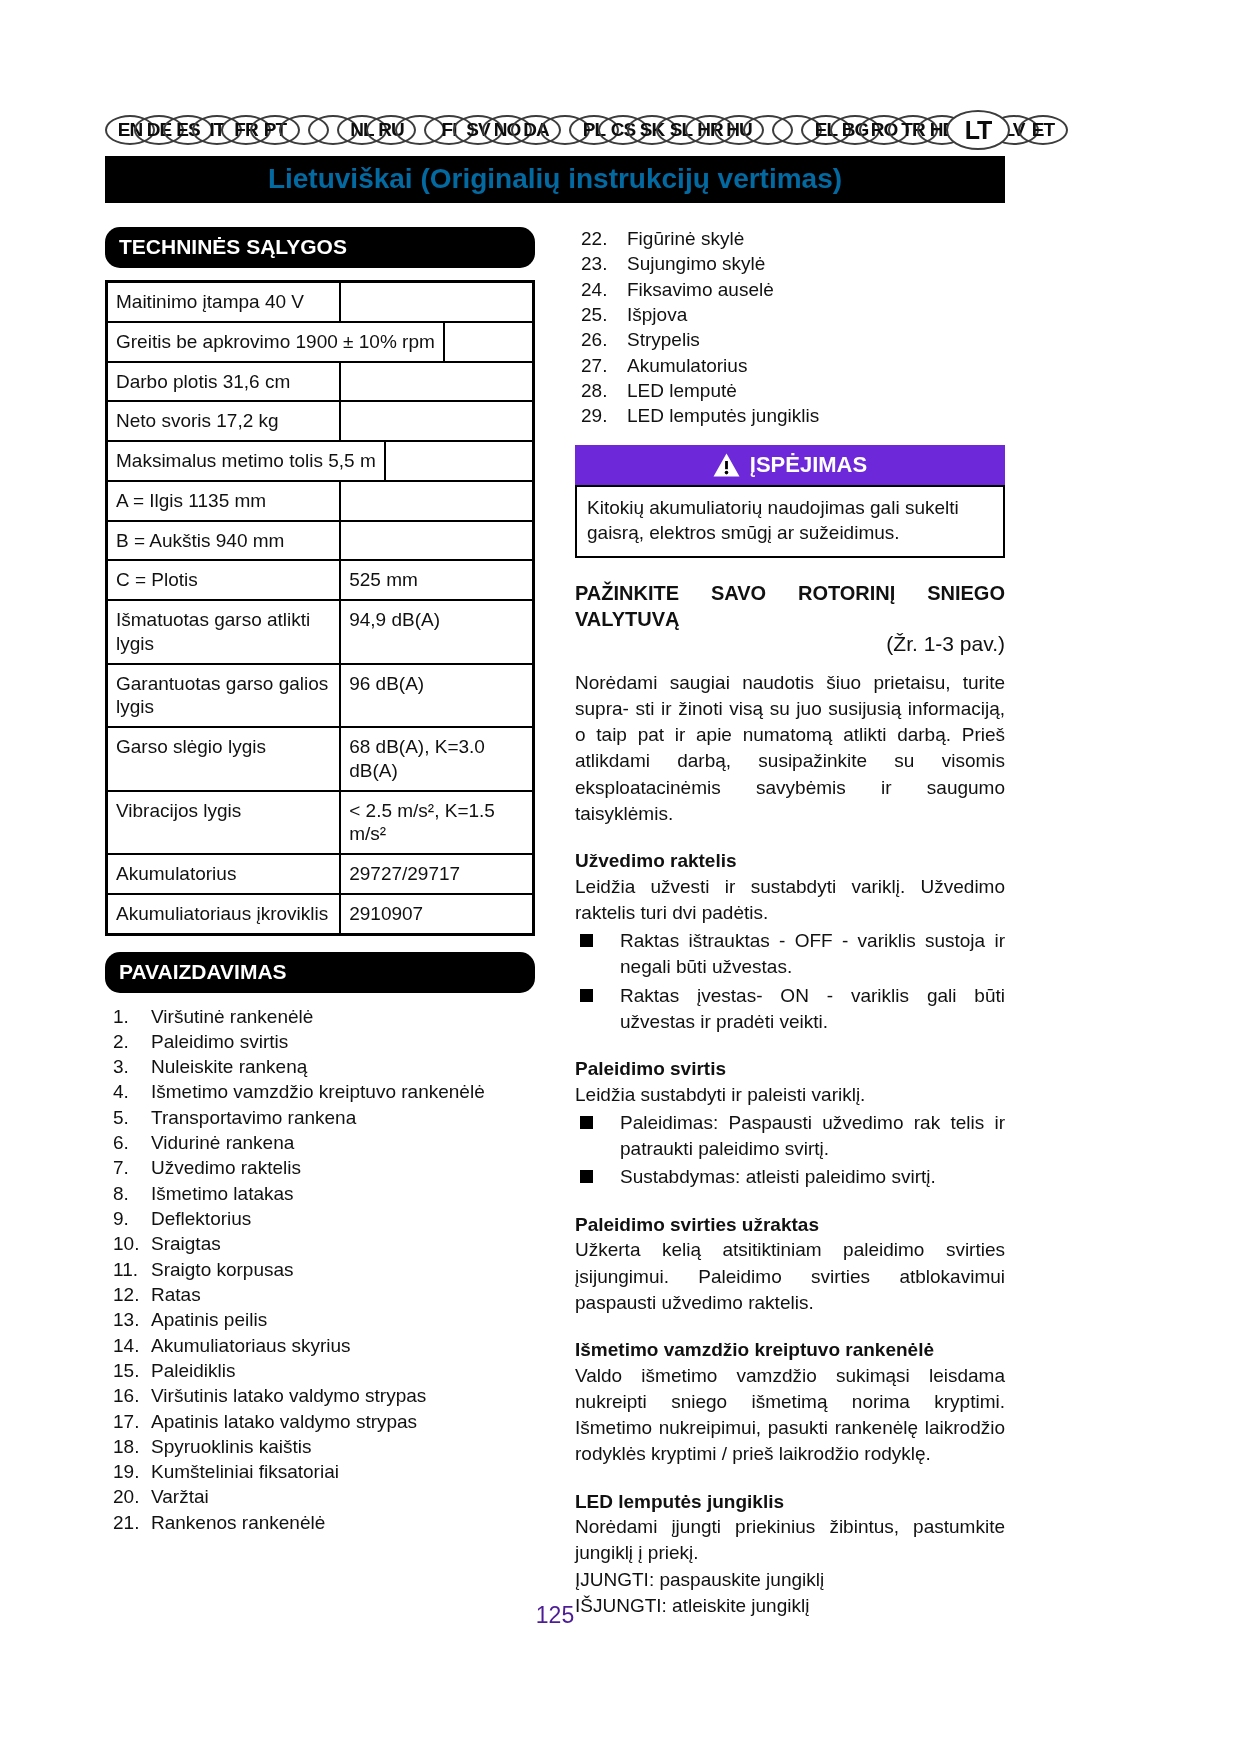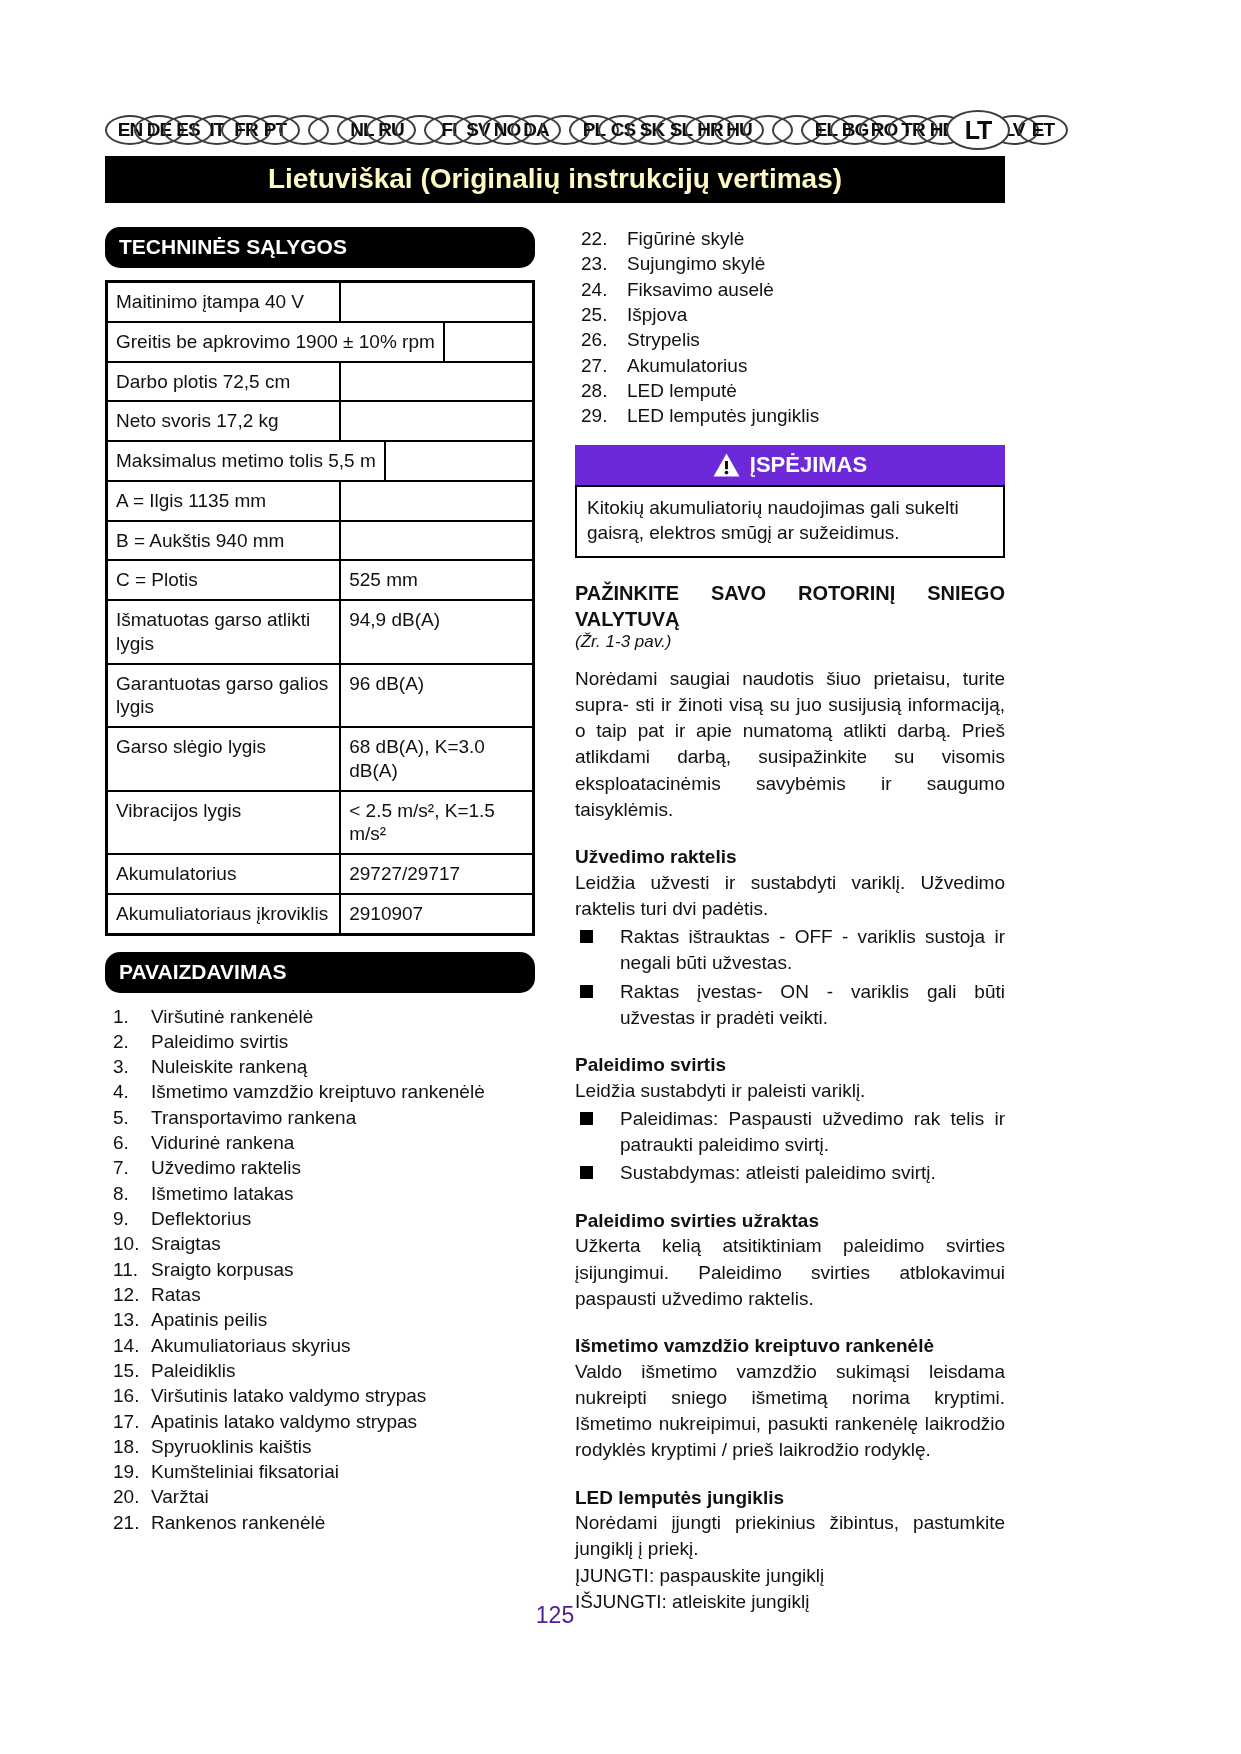--- a/index.html
+++ b/index.html
@@ -22,21 +22,21 @@
     display: flex; align-items: center; justify-content: center;
     font-weight: bold; font-size: 19px; letter-spacing: -1px; color: #0d0d0d;
     margin-left: -21px;
     box-sizing: border-box;
   }
   .lang-oval:first-child { margin-left: 0; }
   .lang-oval.active { width: 64px; height: 40px; font-size: 25px; z-index: 2; background: #fff; }
 
   
   .title-bar {
-    background: #000; color: #fef9c3;
+    background: #000; color: #0369a1;
     text-align: center; font-weight: bold; font-size: 28px;
     padding: 7px 0 8px 0;
     margin-bottom: 24px;
   }
 
   .columns { display: flex; gap: 40px; }
   .col { width: 430px; flex: 0 0 430px; }
 
   .section-header {
     background: #000; color: #fff;
@@ -74,21 +74,21 @@
   .warning-body {
     border: 2px solid #000;
     padding: 8px 10px 10px 10px;
     font-size: 19px; line-height: 1.35;
   }
 
   
   .rc-section { margin-top: 22px; }
   .sec-heading { margin: 0; font-size: 19px; font-weight: bold; line-height: 1.3; }
   .sec-heading.big { font-size: 20px; text-align: justify; text-align-last: justify; }
-  .fig-ref { margin: 0 0 14px 0; font-style: italic; font-size: 17px; }
+  .fig-ref { margin: 0 0 14px 0; font-size: 21px; text-align: right; }
   .sec-body { margin: 0; font-size: 19px; line-height: 1.38; text-align: justify; }
   .sec-line { margin: 0; font-size: 19px; line-height: 1.38; }
 
   .bullet { display: flex; margin-top: 2px; }
   .bullet-marker { flex: 0 0 13px; height: 13px; background: #000; margin: 6px 0 0 5px; }
   .bullet-text { flex: 1; margin-left: 27px; font-size: 19px; line-height: 1.38; text-align: justify; }
 
   .page-number {
     position: absolute; left: 105px; width: 900px; top: 1602px;
     text-align: center; font-size: 23px; color: #4c1d95;
@@ -145,21 +145,21 @@
       <div class="spec-table">
         <div class="spec-row">
             <div class="spec-cell label">Maitinimo įtampa 40 V</div>
             <div class="spec-cell value"></div>
           </div>
           <div class="spec-row span-label">
             <div class="spec-cell label">Greitis be apkrovimo 1900 ± 10% rpm</div>
             <div class="spec-cell value"></div>
           </div>
           <div class="spec-row">
-            <div class="spec-cell label">Darbo plotis 72,5 cm</div>
+            <div class="spec-cell label">Darbo plotis 31,6 cm</div>
             <div class="spec-cell value"></div>
           </div>
           <div class="spec-row">
             <div class="spec-cell label">Neto svoris 17,2 kg</div>
             <div class="spec-cell value"></div>
           </div>
           <div class="spec-row span-label">
             <div class="spec-cell label">Maksimalus metimo tolis 5,5 m</div>
             <div class="spec-cell value"></div>
           </div>

